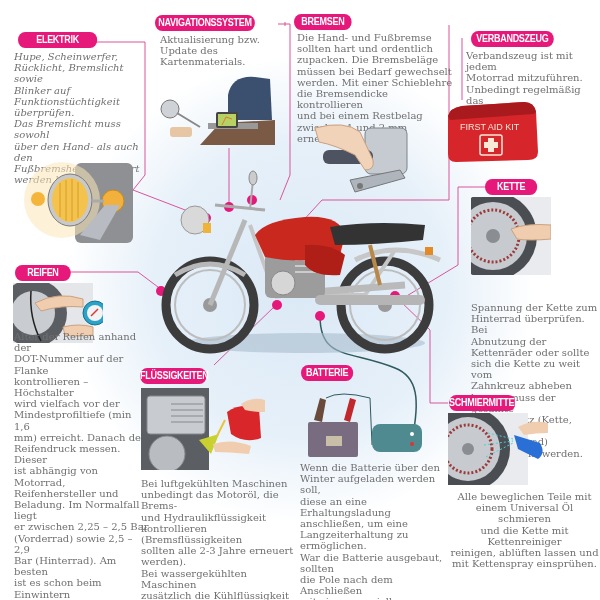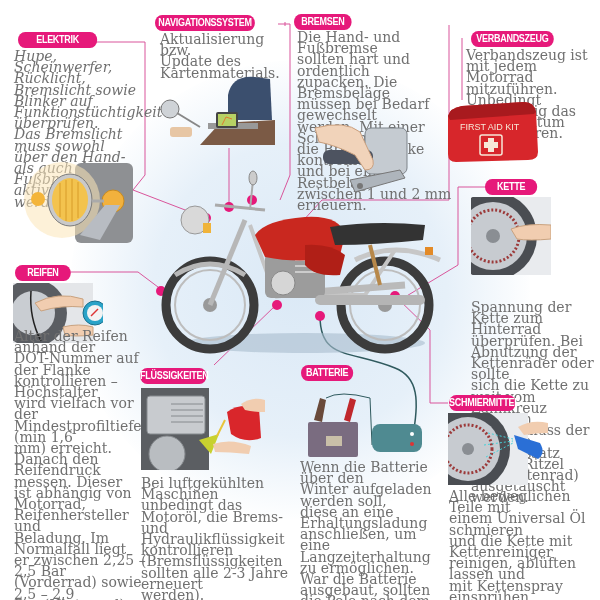--- a/index.html
+++ b/index.html
@@ -26,21 +26,21 @@
     text-transform: uppercase;
     height: 16px;
     line-height: 16px;
     border-radius: 9px;
     text-align: center;
     transform: scaleX(0.9);
     transform-origin: left center;
   }
   .txt {
     position: absolute;
-    font-size: 14px;
+    font-size: 10px;
     line-height: 11.2px;
     color: #707070;
     white-space: pre-line;
   }
   svg.lines { position: absolute; left: 0; top: 0; width: 600px; height: 600px; }
   .illus { position: absolute; }
 </style>
 </head>
 <body>
 
@@ -289,21 +289,21 @@
     <circle cx="20" cy="36" r="6" fill="#8a8e93"></circle>
     <g stroke="#43d1d9" stroke-width="1" stroke-dasharray="2 2">
         <line x1="40" y1="20" x2="65" y2="26"></line>
         <line x1="36" y1="32" x2="65" y2="28"></line>
         <line x1="38" y1="44" x2="65" y2="30"></line>
       </g>
     <path d="M66 22 L92 30 Q98 40 90 46 L70 36 Z" fill="#2a6fd6"></path>
     <path d="M70 14 Q84 6 100 10 L100 20 Q88 20 76 22 Z" fill="#f1cdb0"></path>
   </svg>
 </div>
-<div class="txt" style="left:449px; top:491px; width:151px;">Alle beweglichen Teile mit
+<div class="txt" style="left:449px; top:491px; width:151px;text-align:center;">Alle beweglichen Teile mit
 einem Universal Öl schmieren
 und die Kette mit Kettenreiniger
 reinigen, ablüften lassen und
 mit Kettenspray einsprühen.</div>
 
 <div class="illus" style="left:155px; top:165px; width:300px; height:200px;">
   <svg width="300" height="200" viewBox="0 0 300 200">
     <ellipse cx="150" cy="178" rx="120" ry="10" fill="#a9bccd" opacity="0.6"></ellipse>
 
     <circle cx="230" cy="140" r="44" fill="none" stroke="#3c3c3c" stroke-width="9"></circle>

